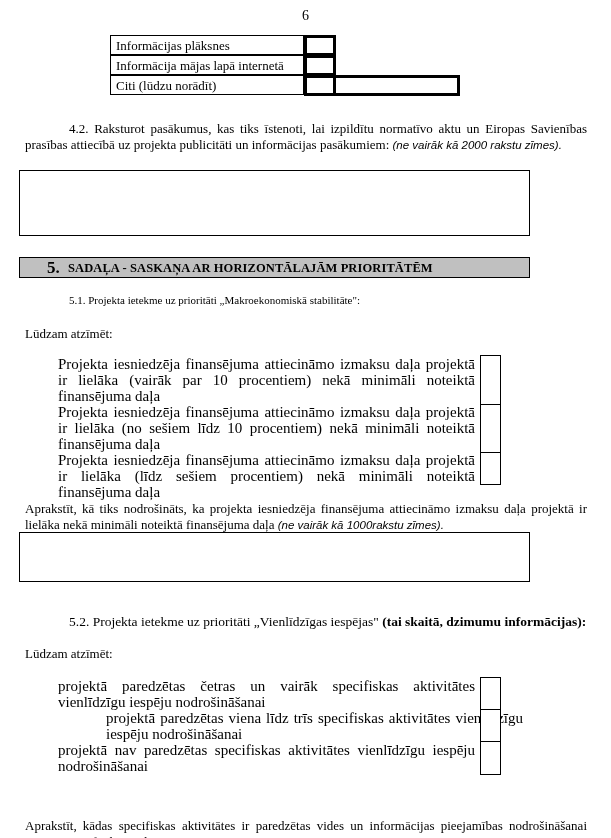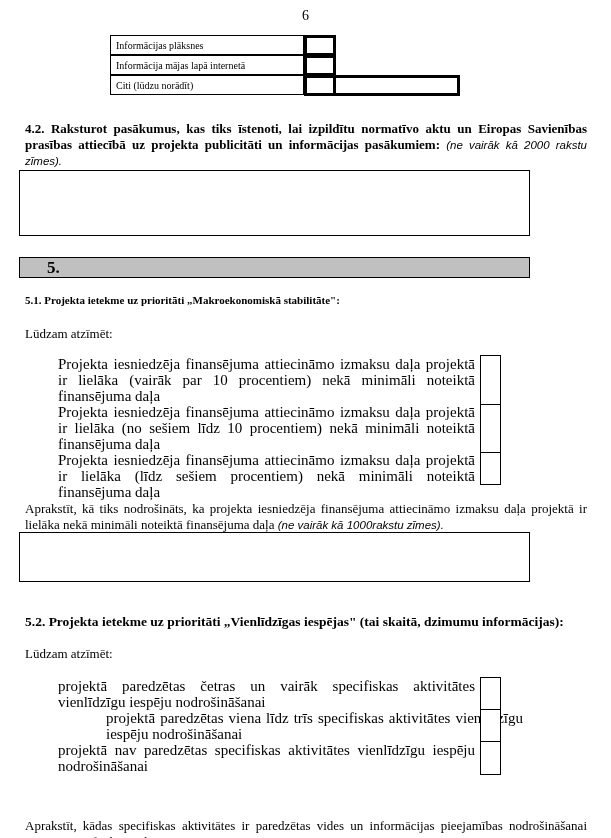--- a/index.html
+++ b/index.html
@@ -7,26 +7,26 @@
     width: 611px; height: 838px; position: relative; overflow: hidden;
     font-family: "Liberation Serif", "DejaVu Serif", serif;
     color: #000; font-size: 13px;
   }
   .abs { position: absolute; }
   .page-num { left: 0; width: 611px; top: 8px; text-align: center; font-size: 14px; }
 
   
   .top-table { left: 110px; top: 35px; }
   .tt-row { position: absolute; left: 0; height: 20px; }
-  .tt-label { position: absolute; left: 0; width: 194px; height: 20px; border: 1px solid #000; box-sizing: border-box; padding-left: 5px; line-height: 19px; font-size: 10px; white-space: nowrap; }
+  .tt-label { position: absolute; left: 0; width: 194px; height: 20px; border: 1px solid #000; box-sizing: border-box; padding-left: 5px; line-height: 19px; font-size: 13px; white-space: nowrap; }
   .tt-check { position: absolute; left: 194px; width: 32px; height: 21px; border: 3px solid #000; box-sizing: border-box; background: #fff; }
   .tt-extra { position: absolute; left: 226px; width: 124px; height: 21px; border: 3px solid #000; border-left: 0; box-sizing: border-box; background: #fff; }
 
   .para { left: 25px; width: 562px; line-height: 16px; text-align: justify; font-size: 13px; }
-  .bold { font-weight: bold; }
+  .bold { font-weight: normal; margin-left: 44px; }
   .ital { font-style: italic; font-family: "Liberation Sans", "DejaVu Sans", sans-serif; font-size: 11.5px; }
 
   .textbox { border: 1.5px solid #000; box-sizing: border-box; background: #fff; }
 
   .section-hdr { left: 19px; top: 257px; width: 511px; height: 21px; background: #c0c0c0; border: 1.5px solid #000; box-sizing: border-box; }
   .section-num { position: absolute; left: 27px; top: 0px; font-size: 17px; font-weight: bold; line-height: 19px; }
   .section-title { position: absolute; left: 48px; top: 2px; font-size: 12.5px; font-weight: bold; line-height: 16px; letter-spacing: 0.1px; }
 
   .opt-text { left: 58px; width: 417px; line-height: 16px; text-align: justify; text-align-last: left; font-size: 15px; }
   .cbox { left: 480px; width: 21px; border: 1.2px solid #000; box-sizing: border-box; background: #fff; }
@@ -53,20 +53,21 @@
 </div>
 
 <div class="abs para" style="top:121px;">
   <span class="bold">4.2. Raksturot pasākumus, kas tiks īstenoti, lai izpildītu normatīvo aktu un Eiropas Savienības prasības attiecībā uz projekta publicitāti un informācijas pasākumiem:</span>
   <span class="ital">(ne vairāk kā 2000 rakstu zīmes).</span>
 </div>
 <div class="abs textbox" style="left:19px; top:170px; width:511px; height:66px;"></div>
 
 <div class="abs section-hdr">
   <span class="section-num">5.</span>
+  <span class="section-title">SADAĻA - SASKAŅA AR HORIZONTĀLAJĀM PRIORITĀTĒM</span>
 </div>
 
 <div class="abs bold" style="left:25px; top:294px; font-size:11px;">5.1. Projekta ietekme uz prioritāti „Makroekonomiskā stabilitāte":</div>
 <div class="abs" style="left:25px; top:326px;">Lūdzam atzīmēt:</div>
 
 <div class="abs opt-text" style="top:356px;">Projekta iesniedzēja finansējuma attiecināmo izmaksu daļa projektā ir lielāka (vairāk par 10 procentiem) nekā minimāli noteiktā finansējuma daļa</div>
 <div class="abs cbox" style="top:355px; height:50px;"></div>
 
 <div class="abs opt-text" style="top:404px;">Projekta iesniedzēja finansējuma attiecināmo izmaksu daļa projektā ir lielāka (no sešiem līdz 10 procentiem) nekā minimāli noteiktā finansējuma daļa</div>
 <div class="abs cbox" style="top:404px; height:49px;"></div>

